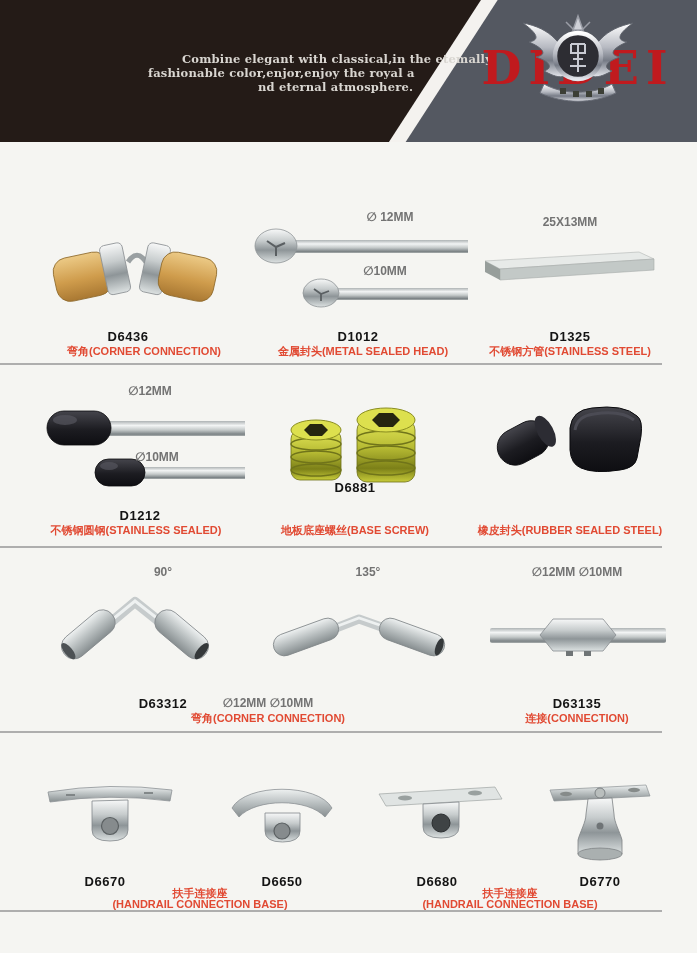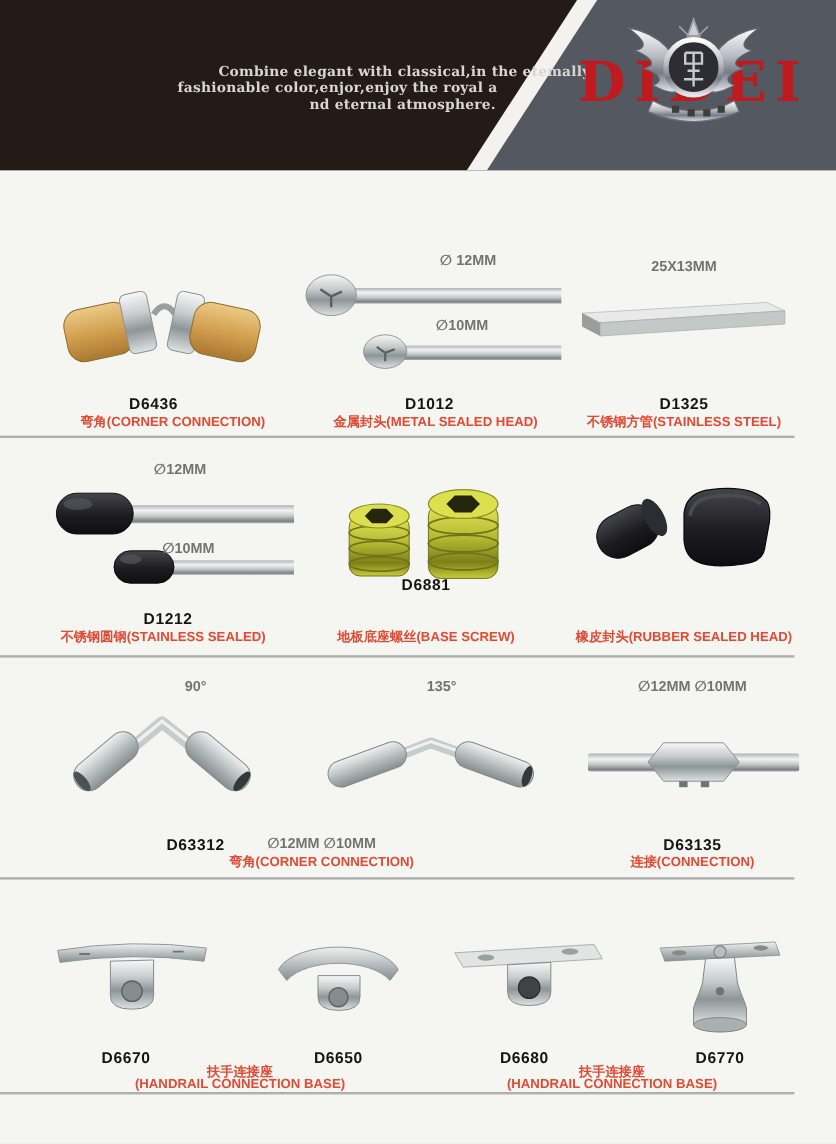--- a/index.html
+++ b/index.html
@@ -165,21 +165,21 @@
     </g>
     <path d="M80 28 Q82 10 102 8 Q134 4 147 16 Q153 20 151 36 L147 58 Q145 68 130 70 Q104 74 91 68 Q81 64 80 50 Z" fill="url(#gDark)" stroke="#09090c" stroke-width="1"></path>
     <path d="M85 30 Q87 16 104 14 Q131 10 144 20" stroke="#4b4b54" stroke-width="3" fill="none"></path>
   </svg>
   <span class="lbl size" style="left:150px;top:384px">∅12MM</span>
   <span class="lbl size" style="left:157px;top:450px">∅10MM</span>
   <span class="lbl code" style="left:140px;top:508px">D1212</span>
   <span class="lbl cap" style="left:136px;top:523px">不锈钢圆钢(STAINLESS SEALED)</span>
   <span class="lbl code" style="left:355px;top:480px">D6881</span>
   <span class="lbl cap" style="left:355px;top:523px">地板底座螺丝(BASE SCREW)</span>
-  <span class="lbl cap" style="left:570px;top:523px">橡皮封头(RUBBER SEALED HEAD)</span>
+  <span class="lbl cap" style="left:570px;top:523px">橡皮封头(RUBBER SEALED STEEL)</span>
 
   <svg class="img" style="left:55px;top:586px" width="160" height="82" viewBox="0 0 160 82">
     <path d="M30 58 L80 16 L130 56" stroke="#c6cbcc" stroke-width="10" fill="none" stroke-linejoin="round"></path>
     <path d="M30 56 L80 15 L130 54" stroke="#eef1f1" stroke-width="3" fill="none"></path>
     <g transform="translate(2,36) rotate(-40 31 12)">
       <rect width="62" height="25" rx="12" fill="url(#gMetalH)" stroke="#82878a" stroke-width=".8"></rect>
       <ellipse cx="5" cy="12.5" rx="4" ry="10" fill="#4c5154"></ellipse>
     </g>
     <g transform="translate(96,36) rotate(40 31 12)">
       <rect width="62" height="25" rx="12" fill="url(#gMetalH)" stroke="#82878a" stroke-width=".8"></rect>

